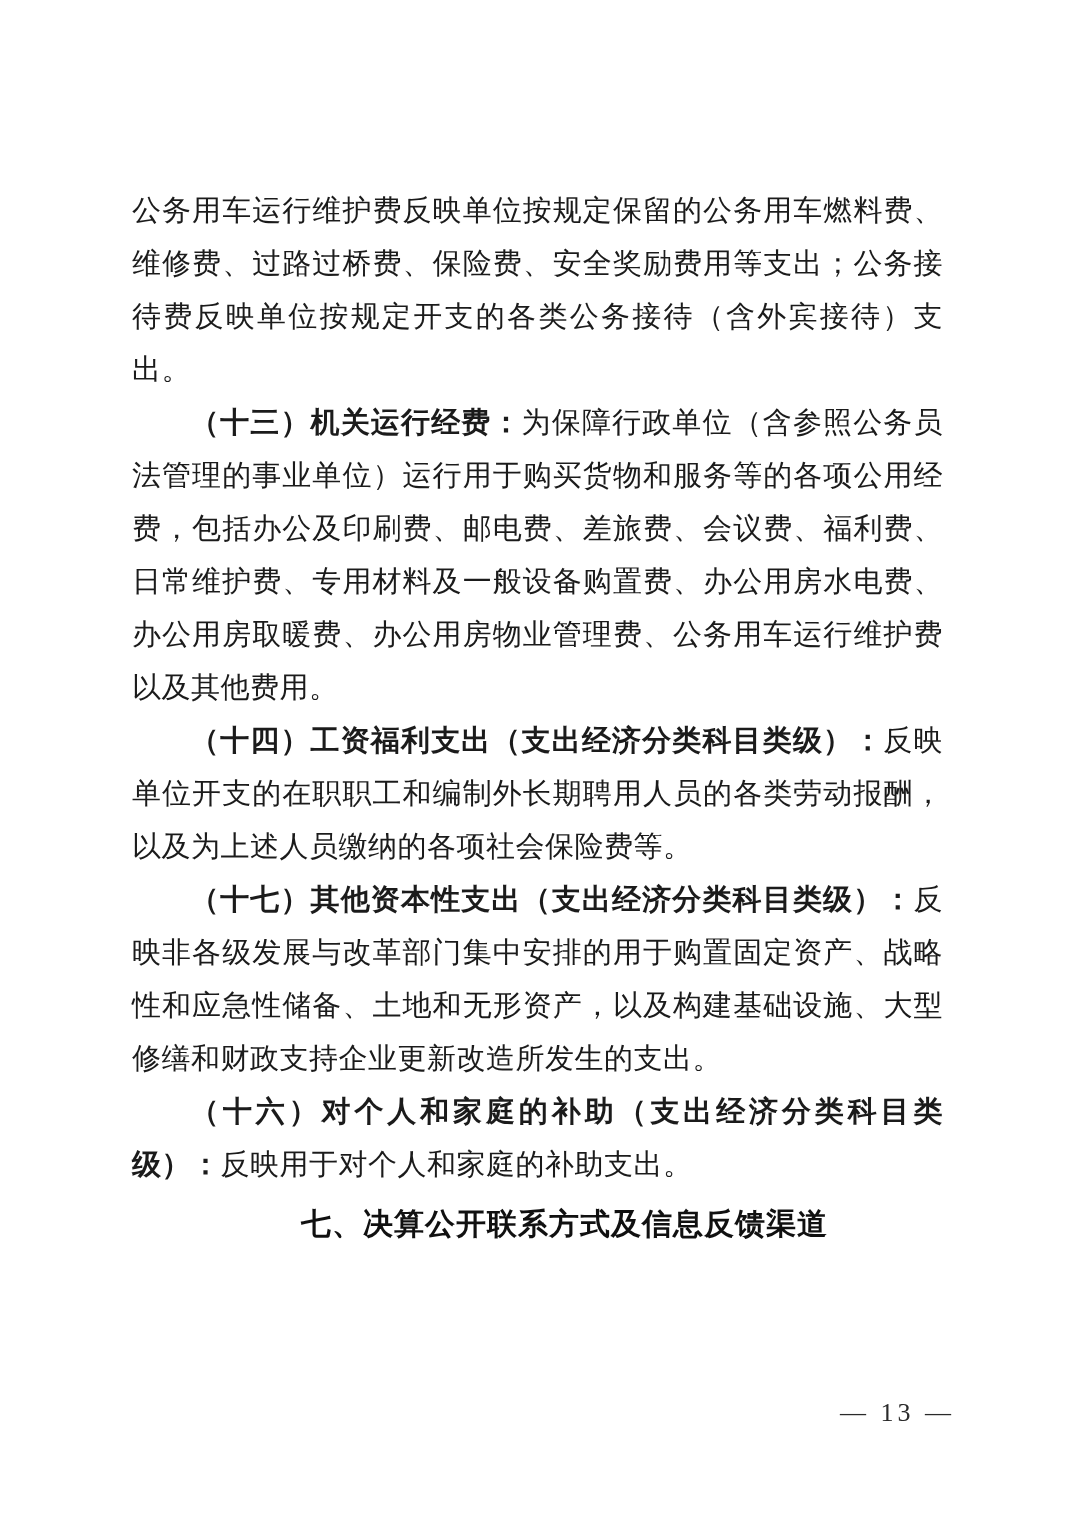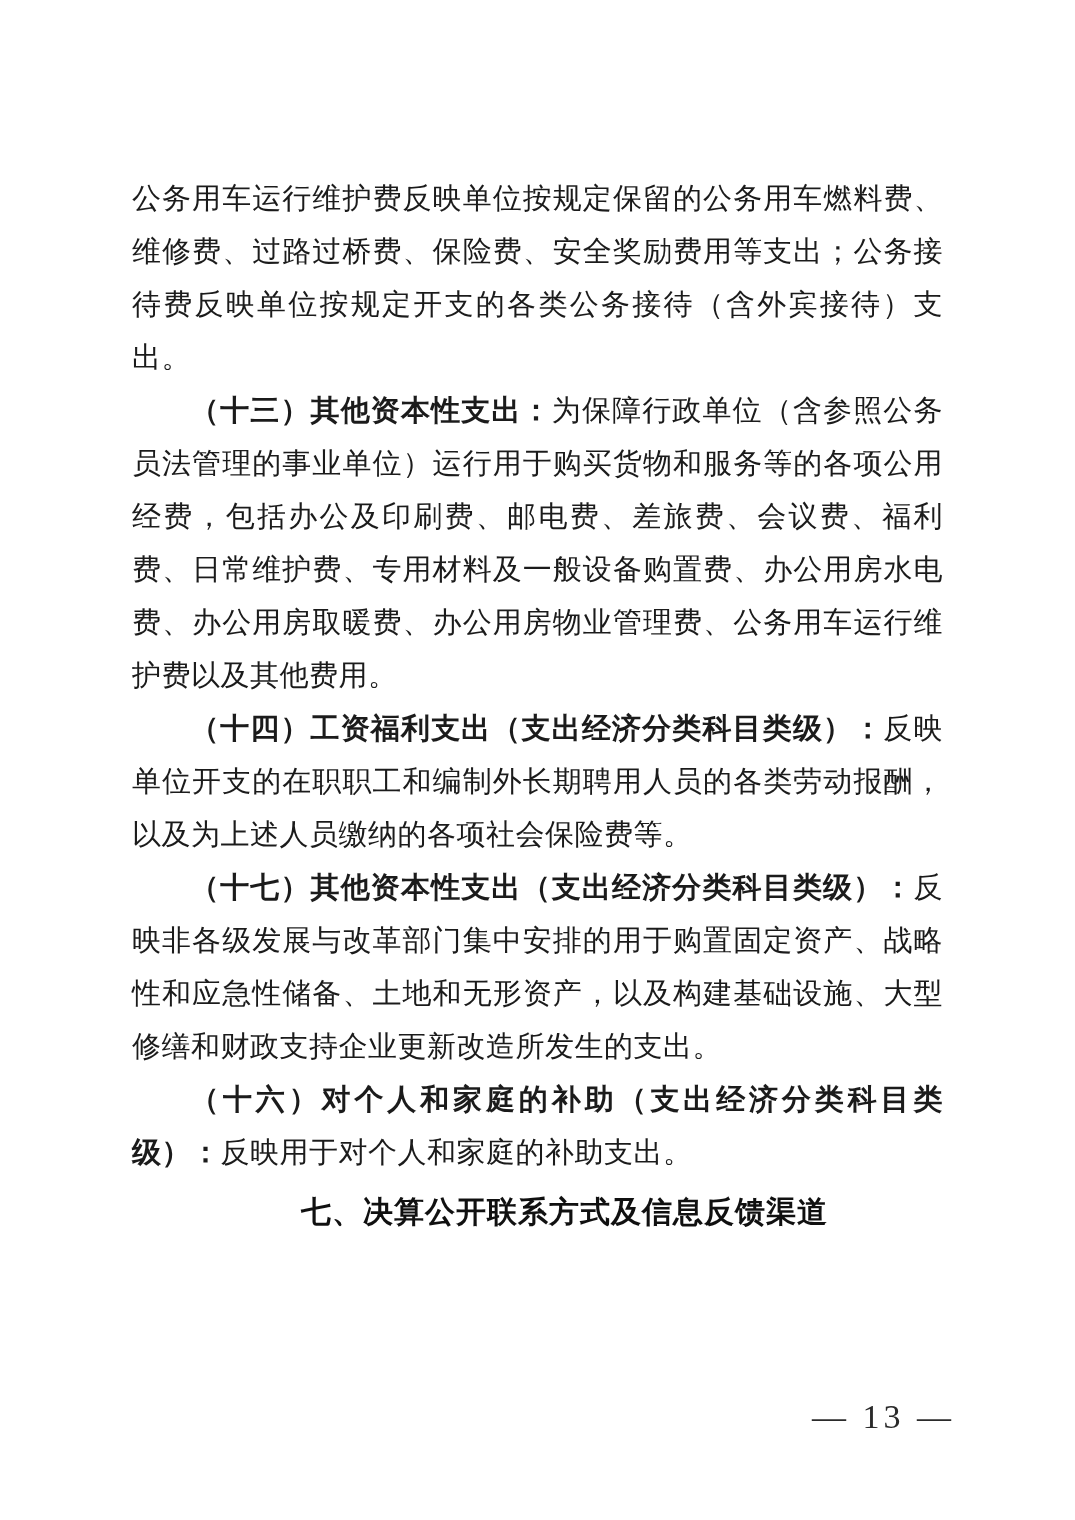--- a/index.html
+++ b/index.html
@@ -10,21 +10,21 @@
   .page {
     position: relative;
     width: 1075px;
     height: 1520px;
     background: #ffffff;
     overflow: hidden;
   }
   .content {
     position: absolute;
     left: 132px;
-    top: 172px;
+    top: 184px;
     width: 811px;
   }
   p.para {
     margin: 0;
     padding: 0;
     font-family: "Liberation Serif", "DejaVu Serif", serif;
     font-size: 29px;
     line-height: 53px;
     color: #1b1b1b;
     text-align: justify;
@@ -46,34 +46,34 @@
     color: #101010;
     text-indent: 1.8em;
     letter-spacing: 1px;
     text-align: center;
   }
   .page-number {
     position: absolute;
     right: 120px;
     top: 1398px;
     font-family: "Liberation Serif", "DejaVu Serif", serif;
-    font-size: 34px;
+    font-size: 26px;
     color: #2a2a2a;
     letter-spacing: 4px;
   }
 </style>
 </head>
 <body>
 
 <div class="page">
   <div class="content">
     <div id="paragraphs">
   <p class="para"><span class="lead"></span><span class="body-text">公务用车运行维护费反映单位按规定保留的公务用车燃料费、维修费、过路过桥费、保险费、安全奖励费用等支出；公务接待费反映单位按规定开支的各类公务接待（含外宾接待）支出。</span></p>
 
-  <p class="para indent"><span class="lead">（十三）其他资本性支出：</span><span class="body-text">为保障行政单位（含参照公务员法管理的事业单位）运行用于购买货物和服务等的各项公用经费，包括办公及印刷费、邮电费、差旅费、会议费、福利费、日常维护费、专用材料及一般设备购置费、办公用房水电费、办公用房取暖费、办公用房物业管理费、公务用车运行维护费以及其他费用。</span></p>
+  <p class="para indent"><span class="lead">（十三）机关运行经费：</span><span class="body-text">为保障行政单位（含参照公务员法管理的事业单位）运行用于购买货物和服务等的各项公用经费，包括办公及印刷费、邮电费、差旅费、会议费、福利费、日常维护费、专用材料及一般设备购置费、办公用房水电费、办公用房取暖费、办公用房物业管理费、公务用车运行维护费以及其他费用。</span></p>
 
   <p class="para indent"><span class="lead">（十四）工资福利支出（支出经济分类科目类级）：</span><span class="body-text">反映单位开支的在职职工和编制外长期聘用人员的各类劳动报酬，以及为上述人员缴纳的各项社会保险费等。</span></p>
 
 
   <p class="para indent"><span class="lead">（十七）其他资本性支出（支出经济分类科目类级）：</span><span class="body-text">反映非各级发展与改革部门集中安排的用于购置固定资产、战略性和应急性储备、土地和无形资产，以及构建基础设施、大型修缮和财政支持企业更新改造所发生的支出。</span></p>
 
   <p class="para indent"><span class="lead">（十六）对个人和家庭的补助（支出经济分类科目类级）：</span><span class="body-text">反映用于对个人和家庭的补助支出。</span></p>
 </div>
     <p class="section-heading">七、决算公开联系方式及信息反馈渠道</p>
   </div>

